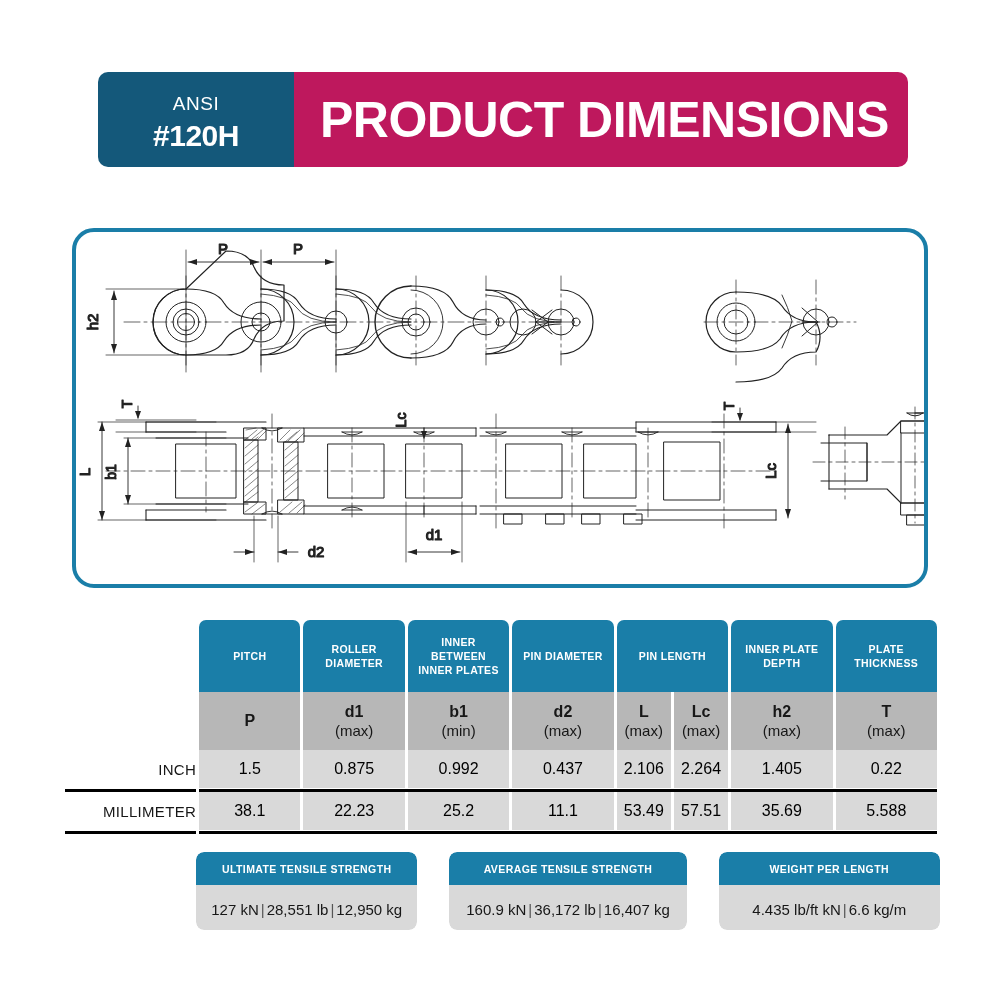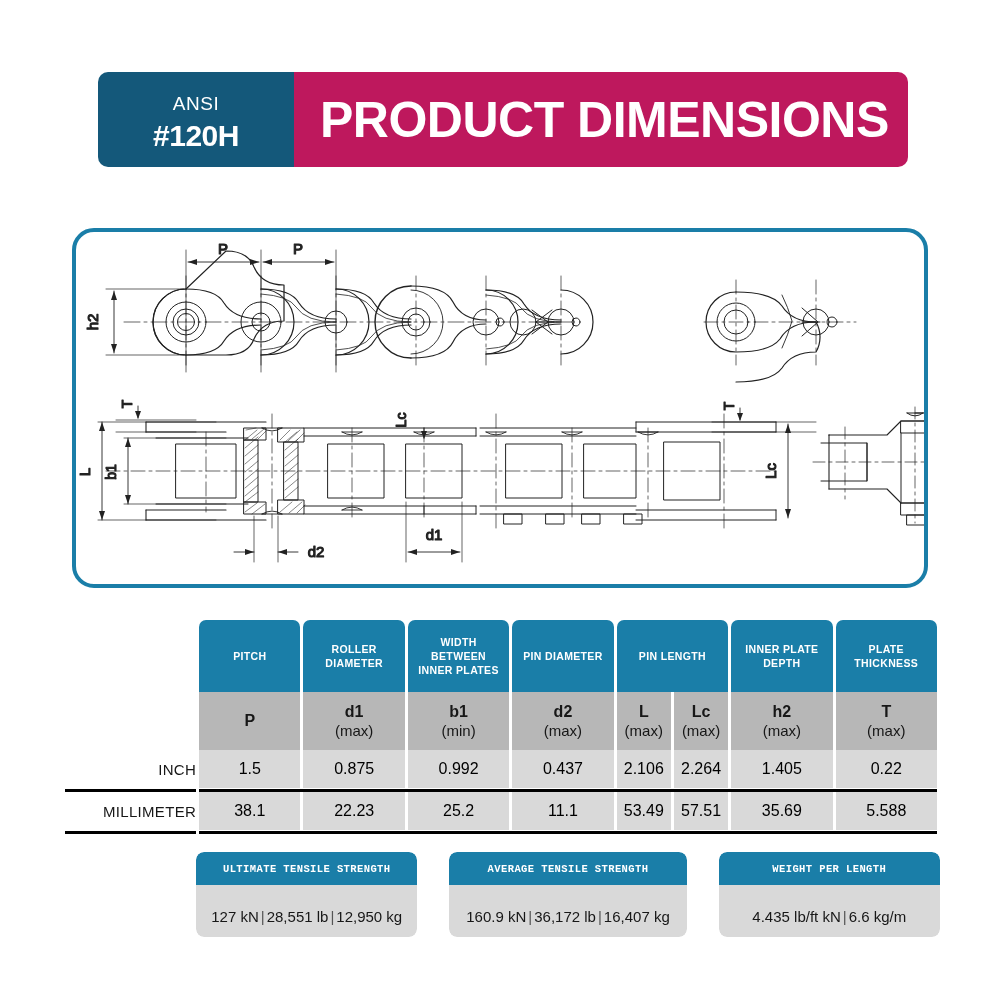--- a/index.html
+++ b/index.html
@@ -113,26 +113,25 @@
     position: absolute; left: 196px; top: 852px;
     width: 744px;
     display: flex; gap: 32px;
   }
   .stat { width: 228px; border-radius: 8px; overflow: hidden; }
   .stat-head {
     background: #1a7ea8; color: #ffffff;
     font-size: 10.5px; font-weight: 700; letter-spacing: .4px;
     text-align: center; padding: 11px 4px 10px;
     border-radius: 8px 8px 0 0;
-    font-family: Liberation Mono, monospace;
   }
   .stat-body {
     background: #d9d9d9; color: #171717;
     font-size: 15px; text-align: center;
-    padding: 23px 4px 12px;
+    padding: 16px 4px 12px;
     border-radius: 0 0 8px 8px;
     white-space: nowrap;
   }
   .stat-body .sep { color: #555; padding: 0 2px; }
   .stat.wide { width: 244px; }
 </style>
 </head>
 <body>
 
 <div class="page">
@@ -473,21 +472,21 @@
 
       <tbody>
           <tr>
         <th class="hcell blank"></th>
         <th class="hcell">PITCH</th>
         <th class="hcell">
           <span>ROLLER</span><br>
           <span>DIAMETER</span>
         </th>
         <th class="hcell">
-          <span>WIDTH</span><br>
+          <span>INNER</span><br>
           <span>BETWEEN</span><br>
           <span>INNER PLATES</span>
         </th>
         <th class="hcell">PIN DIAMETER</th>
         <th class="hcell" colspan="2">PIN LENGTH</th>
         <th class="hcell">
           <span>INNER PLATE</span><br>
           <span>DEPTH</span>
         </th>
         <th class="hcell">

